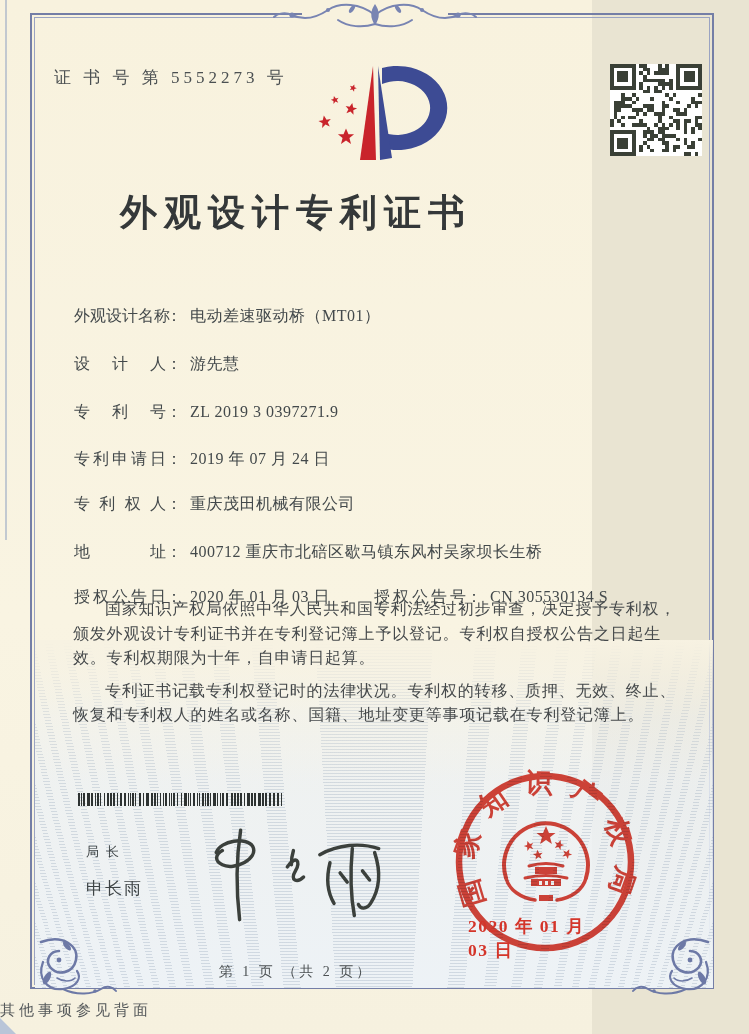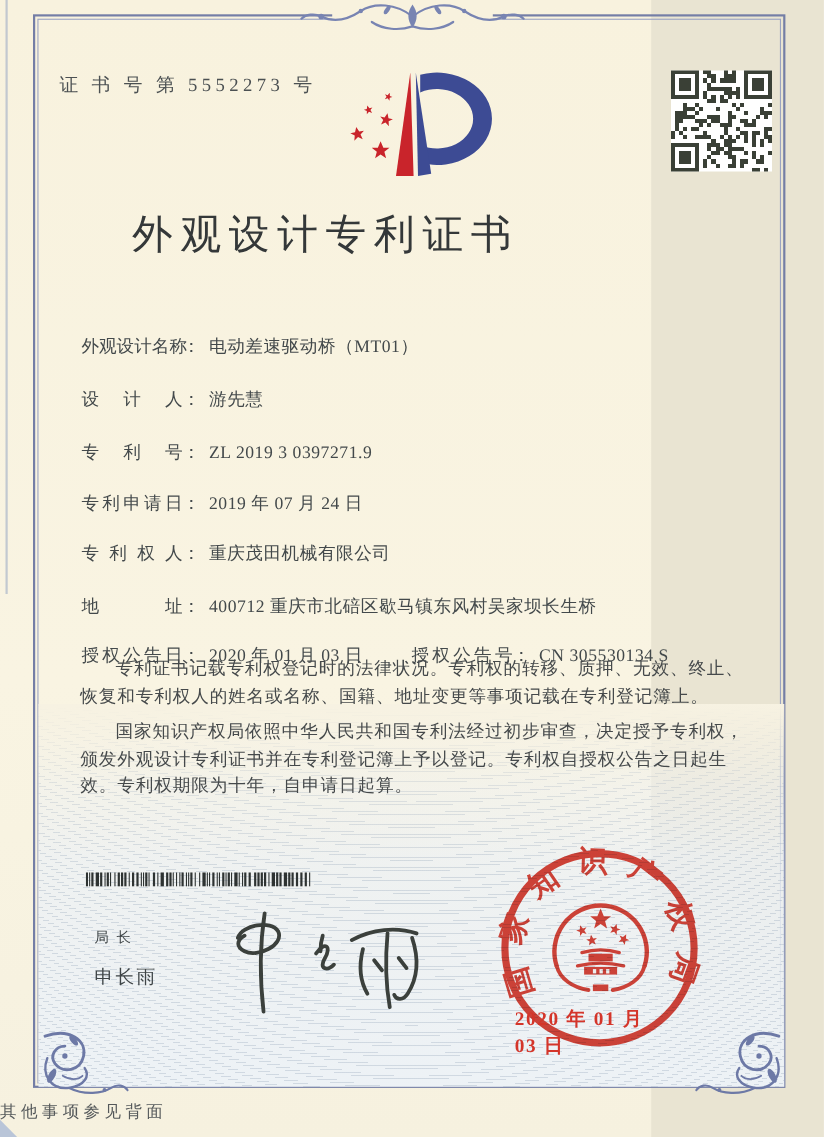--- a/index.html
+++ b/index.html
@@ -11,21 +11,21 @@
   .frame::after{content:"";position:absolute;inset:2px;border:1px solid #9aa3c2;}
   
   .waves{position:absolute;left:35px;top:640px;width:678px;height:348px;
      background-image:
        linear-gradient(180deg, rgba(247,242,226,1) 0%, rgba(243,242,236,.25) 22%, rgba(236,241,246,0) 45%),
        repeating-radial-gradient(130% 95% at 50% 235%, rgba(140,158,180,.30) 0 1.1px, rgba(140,158,180,0) 1.1px 8px),
        linear-gradient(180deg, rgba(238,242,246,0) 0%, rgba(236,241,246,.75) 40%, #edf2f6 100%);
   }
   .abs{position:absolute;}
   .cert-no{left:54px;top:66px;font-size:17px;letter-spacing:4px;color:#4b5052;}
-  .title{left:0;right:0;top:188px;text-align:center;font-size:37px;font-weight:normal;letter-spacing:7px;color:#343839;}
+  .title{left:0;right:0;top:188px;text-align:center;font-size:37px;font-weight:bold;letter-spacing:7px;color:#343839;}
   .row{position:absolute;left:74px;font-size:16px;line-height:22px;color:#43494b;white-space:nowrap;}
   .lbl{display:inline-block;width:92px;text-align:justify;text-align-last:justify;margin-top:24px;}
   .colon{margin-right:8px;}
   .val{letter-spacing:.5px;}
   .grant2{position:absolute;left:300px;top:0;}
   .paras{left:73px;top:597px;width:612px;font-size:16px;line-height:24.5px;letter-spacing:.8px;color:#45494b;}
   .paras p{margin:0 0 8px 0;text-indent:2em;}
   .bars{left:78px;top:793px;width:205px;height:13px;}
   .dir-title{left:86px;top:843px;font-family:"Liberation Sans","DejaVu Sans",sans-serif;font-size:13px;letter-spacing:7px;color:#3e4446;}
   .dir-name{left:86px;top:877px;font-family:"Liberation Sans","DejaVu Sans",sans-serif;font-size:17px;letter-spacing:2px;color:#3e4446;}
@@ -322,22 +322,22 @@
   </div>
 
   <div class="row" style="top:562px">
     <span class="lbl">授权公告日</span><span class="colon">：</span><span class="val">2020 年 01 月 03 日</span>
     <span class="grant2">
       <span class="lbl">授权公告号</span><span class="colon">：</span><span class="val">CN 305530134 S</span>
     </span>
   </div>
 
   <div class="paras abs">
+    <p>国家知识产权局依照中华人民共和国专利法经过初步审查，决定授予专利权，颁发外观设计专利证书并在专利登记簿上予以登记。专利权自授权公告之日起生效。专利权期限为十年，自申请日起算。</p>
     <p>专利证书记载专利权登记时的法律状况。专利权的转移、质押、无效、终止、恢复和专利权人的姓名或名称、国籍、地址变更等事项记载在专利登记簿上。</p>
-    <p>国家知识产权局依照中华人民共和国专利法经过初步审查，决定授予专利权，颁发外观设计专利证书并在专利登记簿上予以登记。专利权自授权公告之日起生效。专利权期限为十年，自申请日起算。</p>
   </div>
 
   <svg class="bars abs" id="barcode-svg" viewBox="0 0 205 13" preserveAspectRatio="none">
       <rect x="0" y="0" width="2" height="13" fill="#2e3332"></rect>
       <rect x="3" y="0" width="1" height="13" fill="#2e3332"></rect>
       <rect x="5" y="0" width="2" height="13" fill="#2e3332"></rect>
       <rect x="9" y="0" width="3" height="13" fill="#2e3332"></rect>
       <rect x="13" y="0" width="2" height="13" fill="#2e3332"></rect>
       <rect x="17" y="0" width="1" height="13" fill="#2e3332"></rect>
       <rect x="19" y="0" width="2" height="13" fill="#2e3332"></rect>
@@ -444,15 +444,16 @@
       <path d="M82,118 Q103,113 124,118" stroke-width="3"></path>
     </g>
     <g fill="#fdfdfb">
       <rect x="96" y="121" width="3" height="4"></rect>
         <rect x="102" y="121" width="3" height="4"></rect>
         <rect x="108" y="121" width="3" height="4"></rect>
     </g>
   </svg>
   <div class="seal-date abs">2020 年 01 月 03 日</div>
 
+  <div class="page-line abs">第 1 页 （共 2 页）</div>
   <div class="back-note abs">其他事项参见背面</div>
 
 </div>
 
 </body></html>

